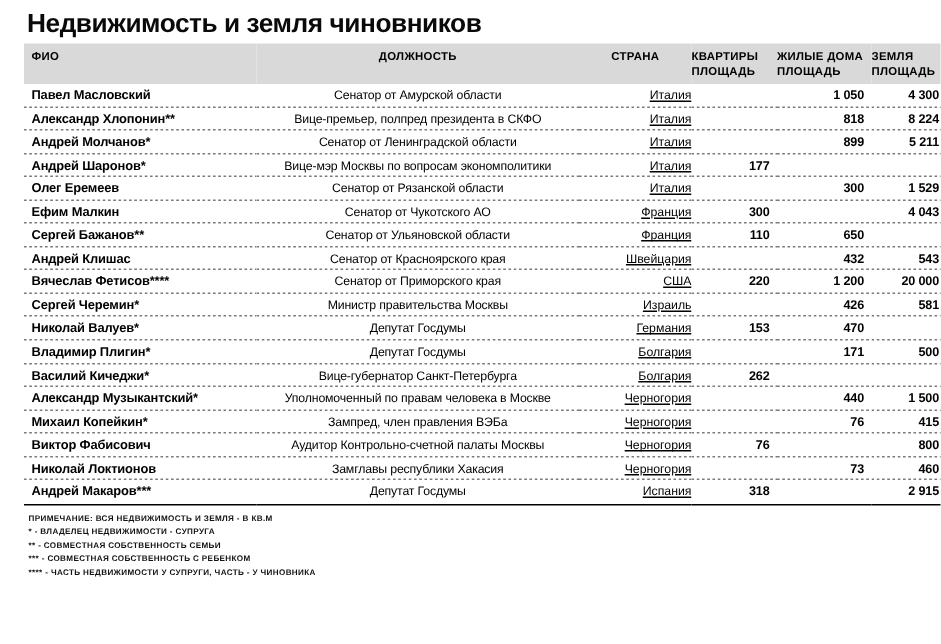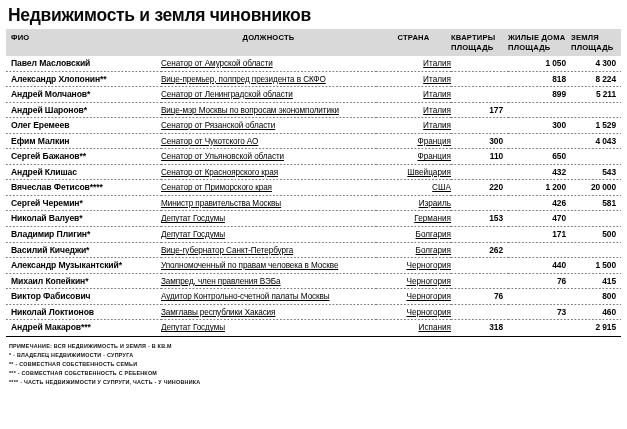--- a/index.html
+++ b/index.html
@@ -12,21 +12,21 @@
     height: 429px;
     font-family: "Liberation Sans", sans-serif;
     color: #000000;
     overflow: hidden;
   }
   #page {
     position: relative;
     width: 627px;
     height: 327px;
     box-sizing: border-box;
-    padding: 0 6px;
+    padding: 0 16px;
     background: #ffffff;
   }
 
   
   .title {
     font-size: 17.5px;
     font-weight: bold;
     letter-spacing: -0.3px;
     line-height: 24px;
     padding-top: 3px;
@@ -85,23 +85,23 @@
   }
 
   td.c-fio {
     font-weight: bold;
     text-align: left;
     padding-left: 5px;
     font-size: 8.6px;
     letter-spacing: -0.1px;
   }
   td.c-post {
+    text-align: center;
     font-size: 8.2px;
     letter-spacing: -0.1px;
-    text-decoration: underline;
   }
   td.c-country {
     text-align: right;
     font-size: 8.2px;
     text-decoration: underline;
   }
   td.c-num {
     text-align: right;
     padding-right: 5px;
     font-size: 8.4px;

